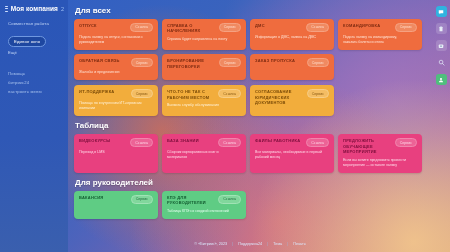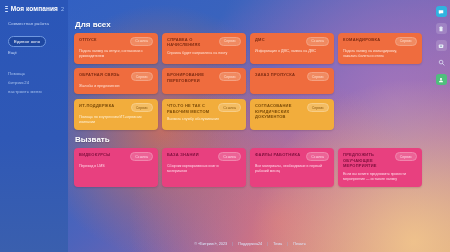--- a/index.html
+++ b/index.html
@@ -39,21 +39,21 @@
     display: inline-block; background: #1e47a0; color: #ffffff;
     border: .5px solid #6f98e0; border-radius: 6px; padding: 1.6px 5px;
     font-size: 4.2px;
   }
   .nav-sep { height: 9px; }
   .nav-item.dim { color: #a9c3ee; }
 
   
   #main {
     position: absolute; left: 68px; top: 0; right: 18px; bottom: 0;
-    padding: 20px 6px 0 6px; overflow: hidden;
+    padding: 6px 6px 0 6px; overflow: hidden;
   }
   .section { margin-bottom: 5px; }
   .section-title {
     color: #ffffff; font-size: 8px; font-weight: bold; margin: 0 0 4px 1px;
     text-shadow: 0 1px 1px rgba(0,0,0,.18);
   }
   .card-grid { display: flex; flex-wrap: wrap; gap: 4px; }
   .card {
     border-radius: 4px; padding: 4px 5px 5px 5px;
     position: relative; overflow: hidden;
@@ -227,21 +227,21 @@
         <div class="card-head">
           <span class="card-title">СОГЛАСОВАНИЕ ЮРИДИЧЕСКИХ ДОКУМЕНТОВ</span>
           <span class="card-btn">Сервис</span>
         </div>
         <div class="card-desc"></div>
       </div>
     </div>
   </div>
 
   <div class="section">
-    <div class="section-title">Вызвать</div>
+    <div class="section-title">Таблица</div>
     <div class="card-grid">
       <div class="card c-pink w-1">
         <div class="card-head">
           <span class="card-title">ВИДЕОКУРСЫ</span>
           <span class="card-btn">Ссылка</span>
         </div>
         <div class="card-desc">Переход в LMS</div>
       </div>
       <div class="card c-pink w-1">
         <div class="card-head">
@@ -260,20 +260,39 @@
       <div class="card c-pink w-1">
         <div class="card-head">
           <span class="card-title">ПРЕДЛОЖИТЬ ОБУЧАЮЩЕЕ МЕРОПРИЯТИЕ</span>
           <span class="card-btn">Сервис</span>
         </div>
         <div class="card-desc">Если вы хотите предложить провести мероприятие — оставьте заявку</div>
       </div>
     </div>
   </div>
 
+  <div class="section">
+    <div class="section-title">Для руководителей</div>
+    <div class="card-grid">
+      <div class="card c-green w-1">
+        <div class="card-head">
+          <span class="card-title">ВАКАНСИЯ</span>
+          <span class="card-btn">Сервис</span>
+        </div>
+        <div class="card-desc"></div>
+      </div>
+      <div class="card c-green w-1">
+        <div class="card-head">
+          <span class="card-title">КПЭ ДЛЯ РУКОВОДИТЕЛЕЙ</span>
+          <span class="card-btn">Ссылка</span>
+        </div>
+        <div class="card-desc">Таблица КПЭ со сводкой отклонений</div>
+      </div>
+    </div>
+  </div>
 </div>
 
 <div id="rail">
   <div class="rail-btn accent">
     <svg width="6" height="6" viewBox="0 0 16 16">
         <path d="M2 3h12v8H7l-3 3v-3H2z" fill="#ffffff"></path>
       </svg>
   </div>
   <div class="rail-btn">
     <svg width="6" height="6" viewBox="0 0 16 16">

